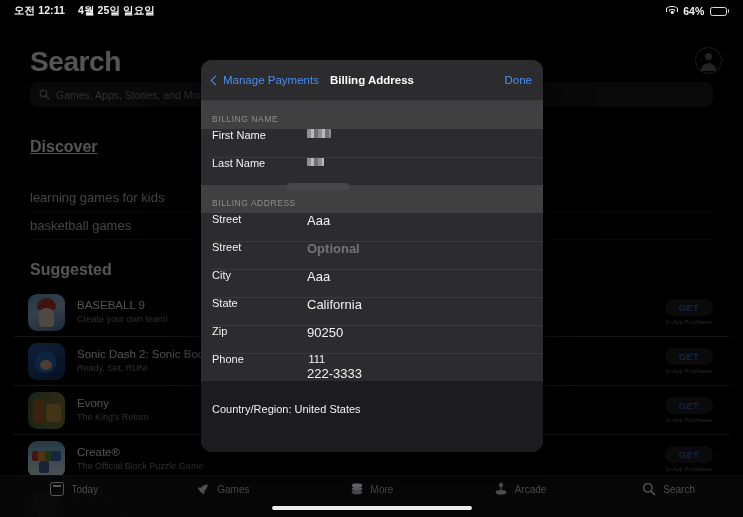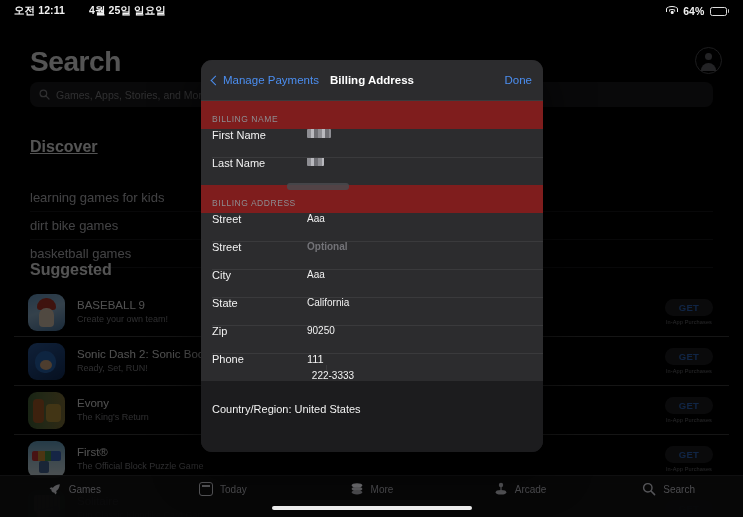--- a/index.html
+++ b/index.html
@@ -12,21 +12,21 @@
     -webkit-font-smoothing:antialiased;
   }
 
   
   .statusbar{
     position:absolute; top:0; left:0; width:743px; height:22px;
     display:flex; align-items:center; justify-content:space-between;
     padding:0 14px; z-index:40;
     font-size:10.5px; font-weight:700; color:#f2f2f2; letter-spacing:.1px;
   }
-  .sb-left{ display:flex; align-items:center; gap:24px; }
+  .sb-left{ display:flex; align-items:center; gap:13px; }
   .sb-right{ display:flex; align-items:center; gap:5px; }
   .wifi-ico{ display:inline-block; width:12px; height:10px; position:relative; }
   .wifi-ico i{ position:absolute; border:1.3px solid #f2f2f2; border-bottom:none;
     border-radius:50% 50% 0 0; left:50%; transform:translateX(-50%); }
   .wifi-ico i:nth-child(1){ width:12px; height:6px; top:0; }
   .wifi-ico i:nth-child(2){ width:7px; height:3.6px; top:2.6px; }
   .wifi-ico i:nth-child(3){ width:2.6px; height:2.6px; top:5.4px; border:none;
     background:#f2f2f2; border-radius:50%; }
   .batt{ display:inline-flex; align-items:center; }
   .batt-body{ width:17px; height:9px; border:1.2px solid #dcdcdc; border-radius:2.4px;
@@ -161,31 +161,31 @@
     transform:rotate(45deg); display:inline-block; margin-right:1px; }
   .mh-title{
     position:absolute; left:0; right:0; text-align:center;
     font-size:11.5px; font-weight:700; color:#fff; pointer-events:none;
   }
   .mh-done{ margin-left:auto; color:#4b8ef0; font-size:11.5px; z-index:2; }
 
   .modal-body{ height:351px; background:#1c1c1e; }
   .grp-head{
     height:28px; display:flex; align-items:flex-end; padding:0 11px 5px;
-    font-size:8.5px; color:#8d8d92; letter-spacing:.55px; background:#7f1d1d;
+    font-size:8.5px; color:#8d8d92; letter-spacing:.55px; background:#404040;
   }
   .frow{
     height:28px; display:flex; background:#2c2c2e;
     padding-left:11px; position:relative;
   }
   .frow + .frow::before{
     content:""; position:absolute; left:11px; right:0; top:0; height:1px; background:#3a3a3c;
   }
   .fl{ width:95px; flex:0 0 auto; font-size:11px; color:#f2f2f2; }
-  .fv{ font-size:10px; color:#f2f2f2; }
+  .fv{ font-size:13px; color:#f2f2f2; }
   .fv.ph{ color:#737378;font-weight:bold; }
   .redact{
     display:inline-block; height:9px; border-radius:1px;
     background:repeating-linear-gradient(90deg,#8e8e93 0 4px,#b9b9be 4px 7px,#6e6e73 7px 11px);
   }
   .r1{ width:24px; }
   .r2{ width:17px; }
   .drag-pill{
     position:absolute; left:86px; bottom:-5px; width:62px; height:7px;
     background:#4a4a4d; border-radius:3px; opacity:.85;
@@ -240,23 +240,20 @@
       <span class="body"></span>
   </div>
 
   <div class="sec-head discover-head">Discover</div>
 
   <div class="discover-list">
     <div class="discover-item">
         <span>learning games for kids</span>
       </div>
     <div class="discover-item">
-        <span>dirt bike games</span>
-      </div>
-    <div class="discover-item">
         <span>basketball games</span>
       </div>
   </div>
 
   <div class="sec-head suggested-head">Suggested</div>
 
   <div class="app-list">
 
     <div class="app-row">
       <div class="app-icon ic-baseball"></div>
@@ -290,21 +287,21 @@
       </div>
       <div class="get-wrap">
         <span class="get-btn">GET</span>
         <div class="iap">In-App Purchases</div>
       </div>
     </div>
 
     <div class="app-row">
       <div class="app-icon ic-tetris"></div>
       <div class="app-txt">
-        <div class="app-name">First®</div>
+        <div class="app-name">Create®</div>
         <div class="app-sub">The Official Block Puzzle Game</div>
       </div>
       <div class="get-wrap">
         <span class="get-btn">GET</span>
         <div class="iap">In-App Purchases</div>
       </div>
     </div>
 
     <div class="app-row">
       <div class="app-icon ic-solitaire"></div>
@@ -315,30 +312,30 @@
       <div class="get-wrap">
         <span class="get-btn">GET</span>
       </div>
     </div>
 
   </div>
 </div>
 
 <div class="tabbar">
   <div class="tab">
+    <span class="tab-ico ti-today"></span>
+    <span>Today</span>
+  </div>
+  <div class="tab">
     <span class="tab-ico ti-games">
       <svg width="14" height="14" viewBox="0 0 14 14">
           <path d="M11.5 2.2c-3 .2-5.2 1.7-6.6 3.6L3 5.3 1.6 6.7l2 1.1c-.2.5-.2.9-.1 1.2l1.5 1.5c.3.1.7.1 1.2-.1l1.1 2 1.4-1.4-.5-1.9c1.9-1.4 3.4-3.6 3.6-6.6l-.3-.3z" fill="#9a9aa0"></path>
         </svg>
     </span>
     <span>Games</span>
-  </div>
-  <div class="tab">
-    <span class="tab-ico ti-today"></span>
-    <span>Today</span>
   </div>
   <div class="tab">
     <span class="tab-ico ti-apps">
       <svg width="14" height="14" viewBox="0 0 14 14">
           <ellipse cx="7" cy="3.4" rx="5.4" ry="2.2" fill="#cfcfd4"></ellipse>
           <ellipse cx="7" cy="6.9" rx="5.4" ry="2.2" fill="#b0b0b6"></ellipse>
           <ellipse cx="7" cy="10.3" rx="5.4" ry="2.2" fill="#8e8e94"></ellipse>
         </svg>
     </span>
     <span>More</span>

